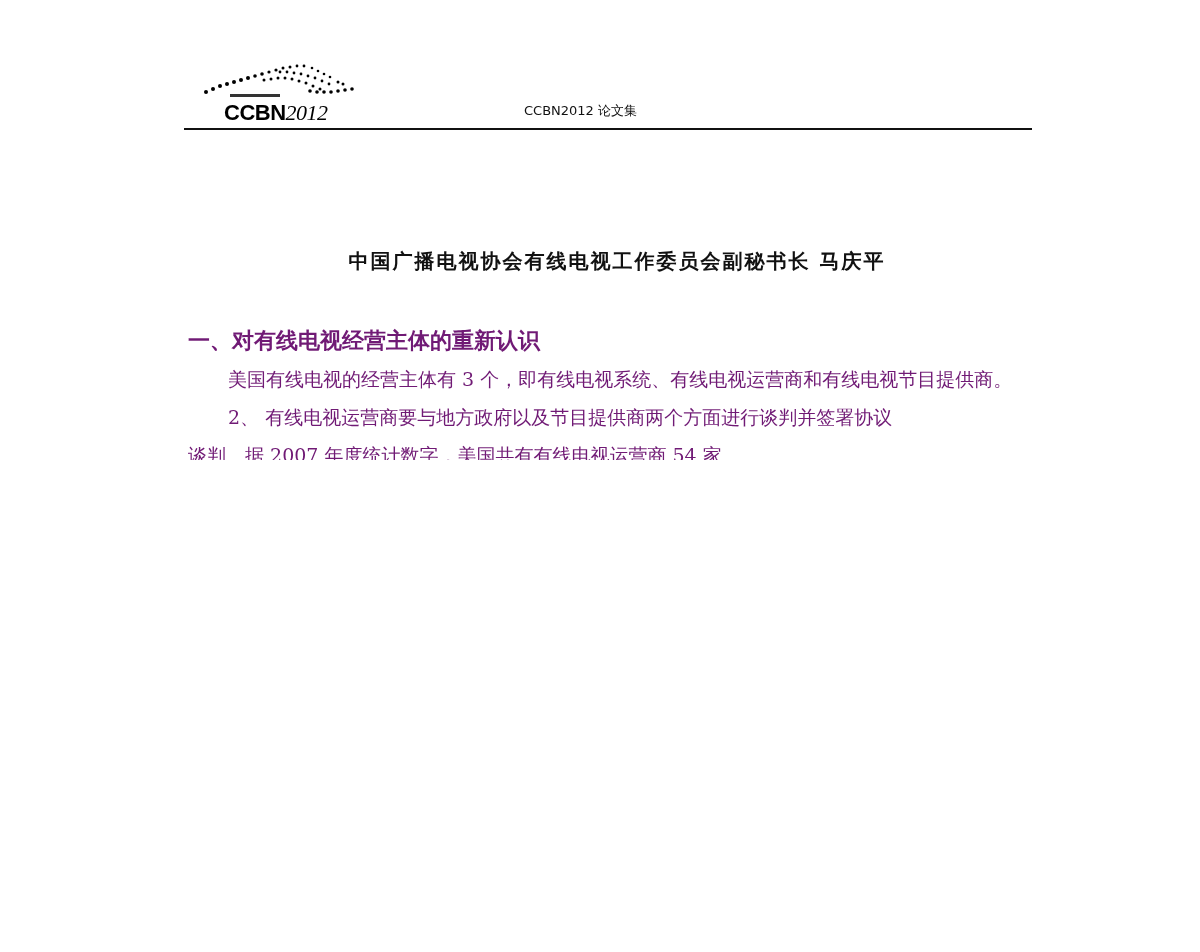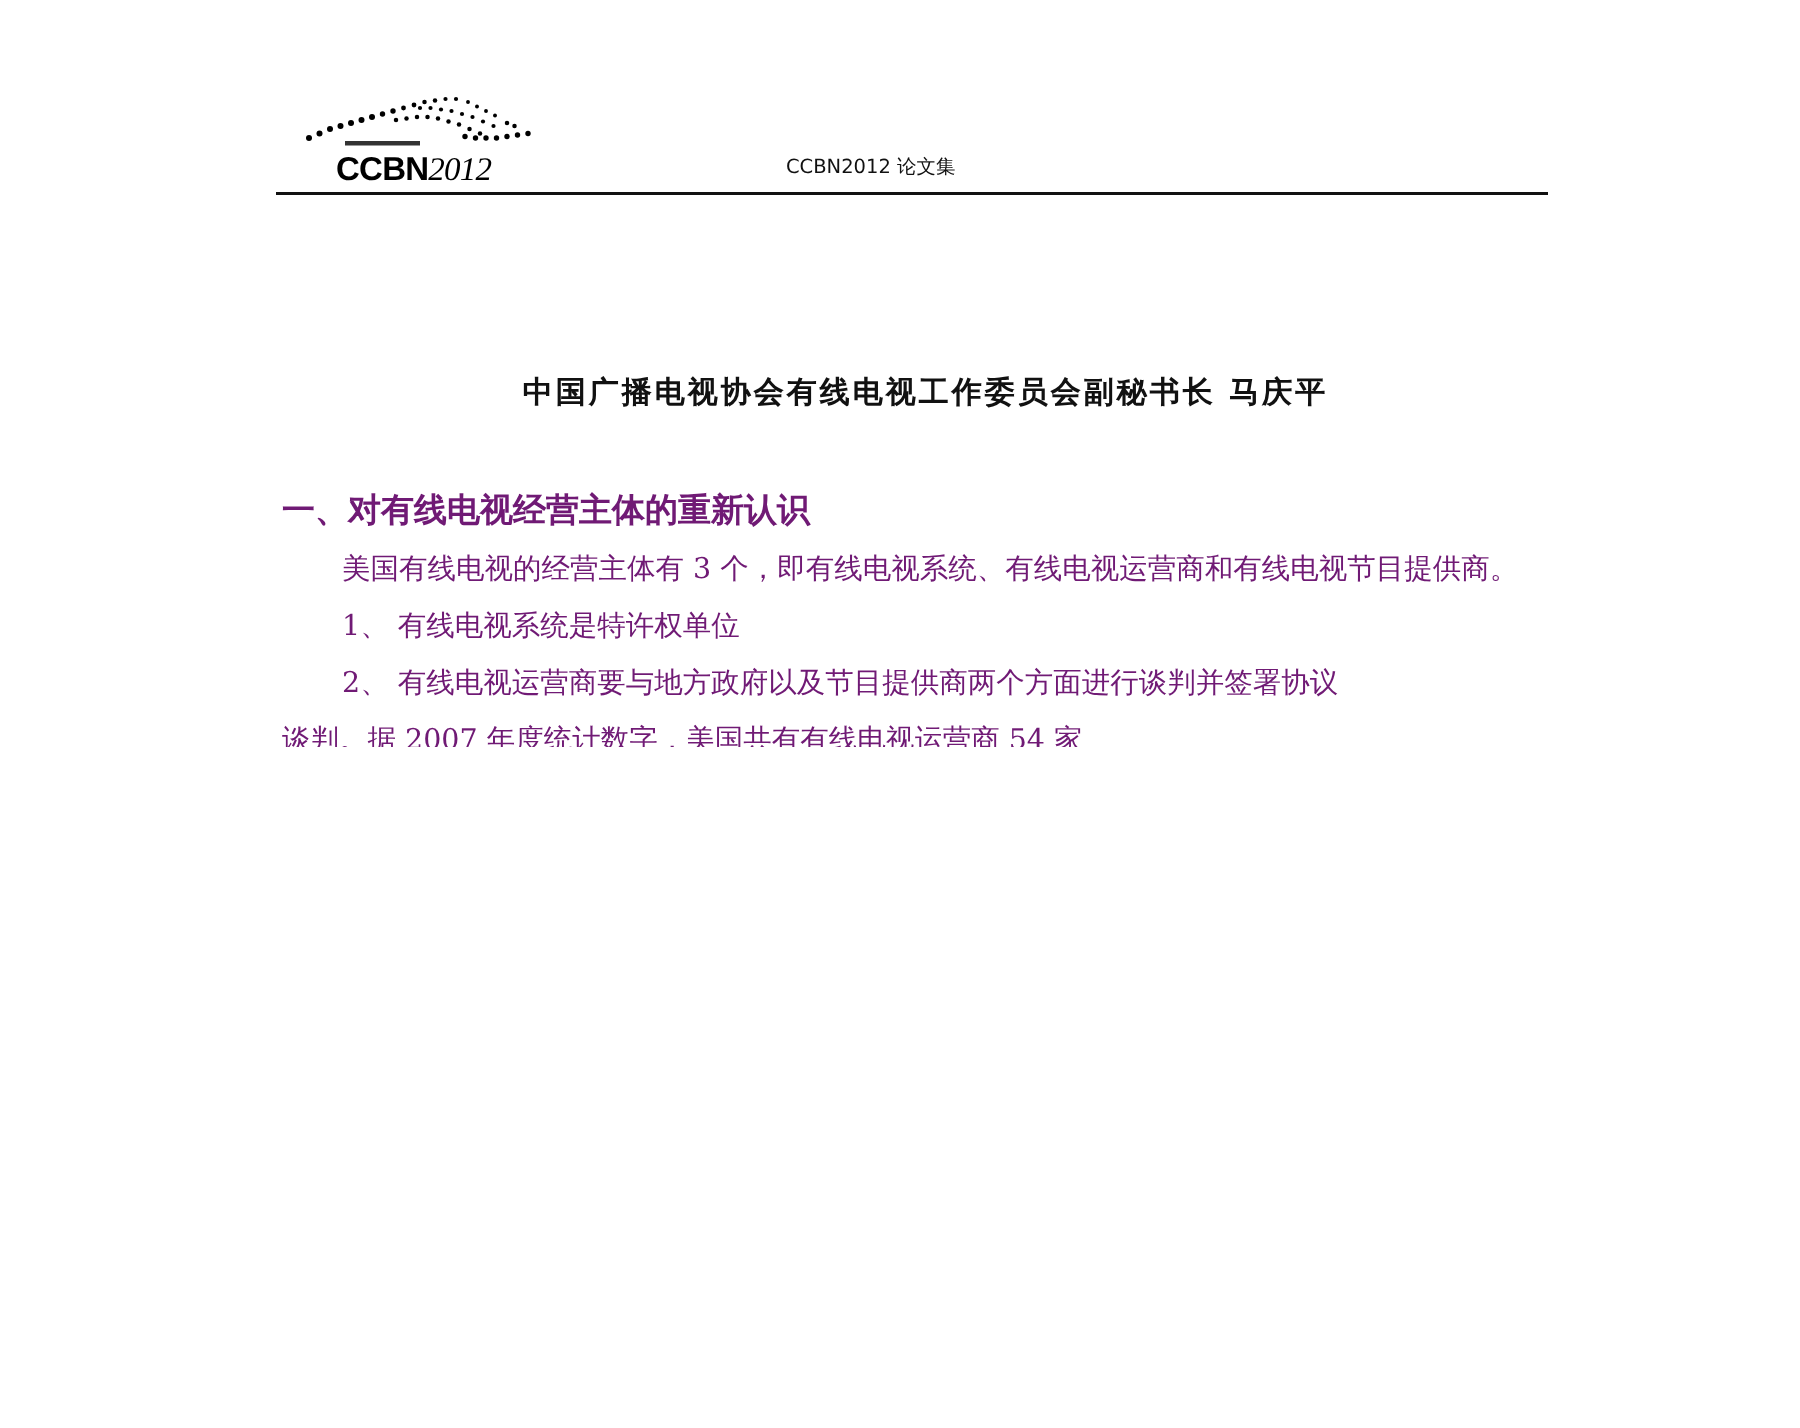--- a/index.html
+++ b/index.html
@@ -86,18 +86,17 @@
     </div>
     <div class="header-title">CCBN2012 论文集</div>
     <div class="header-rule"></div>
   </div>
 
   <div class="subtitle">中国广播电视协会有线电视工作委员会副秘书长  马庆平</div>
 
   <div class="body">
     <p class="h1">一、对有线电视经营主体的重新认识</p>
     <p class="p">美国有线电视的经营主体有 3 个，即有线电视系统、有线电视运营商和有线电视节目提供商。</p>
-    <p class="p item">1、 有线电视系统是特许权单位</p>
     <p class="p item">2、 有线电视运营商要与地方政府以及节目提供商两个方面进行谈判并签署协议</p>
     <p class="p clip-line" style="text-indent:0">谈判。据 2007 年度统计数字，美国共有有线电视运营商 54 家</p>
   </div>
 
 </div>
 
 </body></html>

